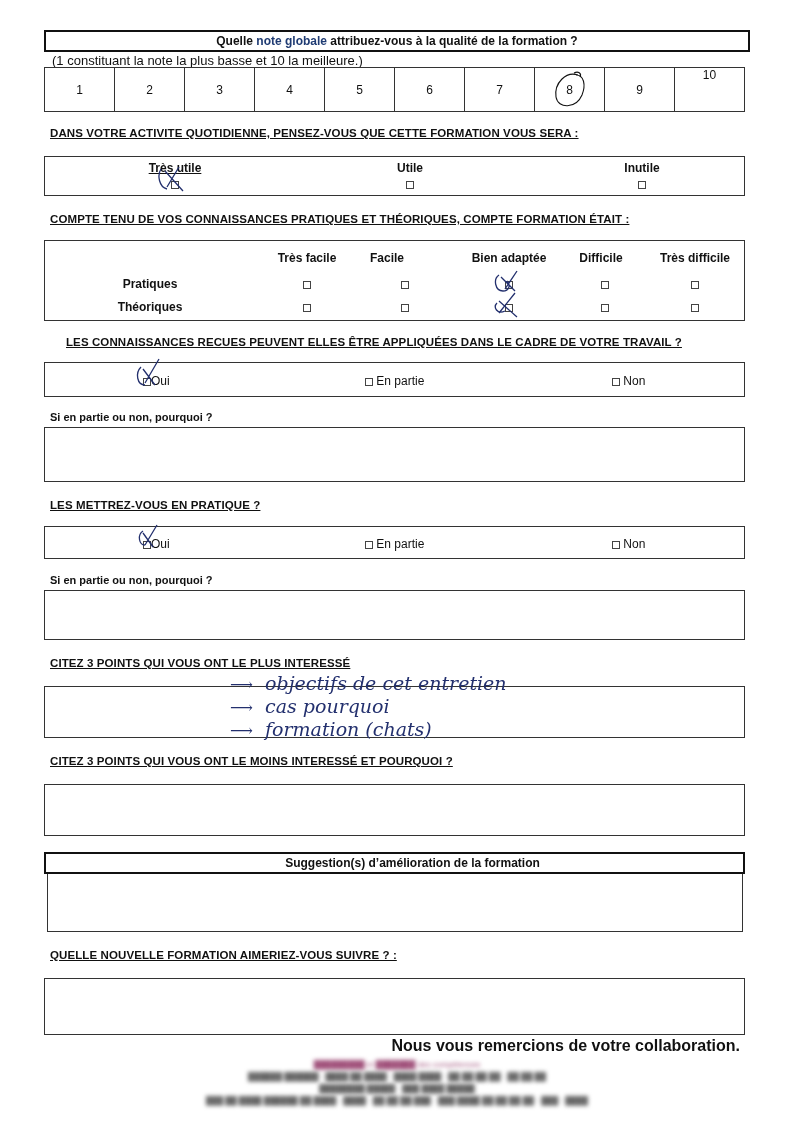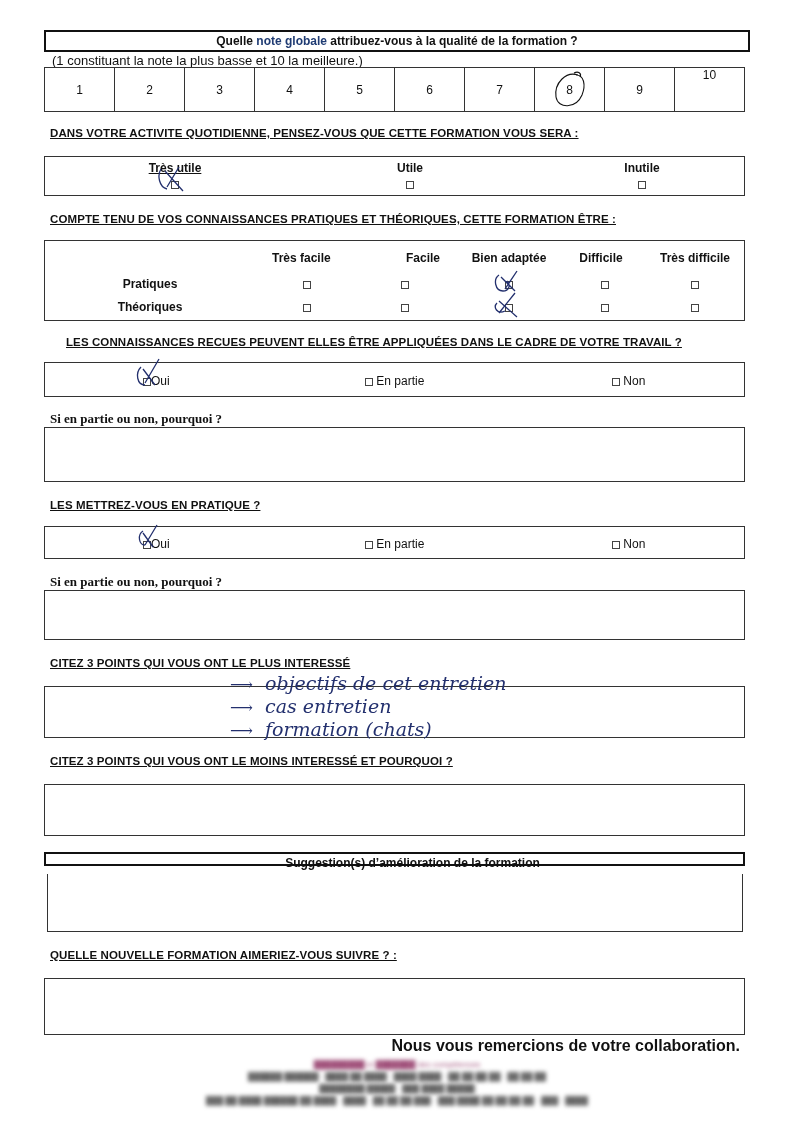--- a/index.html
+++ b/index.html
@@ -4,21 +4,21 @@
 <style>
   html, body { margin:0; padding:0; background:#ffffff; }
   body { width:794px; height:1122px; position:relative; overflow:hidden;
          font-family:"Liberation Sans", sans-serif; color:#111; }
   .abs { position:absolute; }
   .bold { font-weight:bold; }
   .box { position:absolute; border:1px solid #333; box-sizing:border-box; background:#fff; }
   .heavy { border:2px solid #111; }
   .sec-title { position:absolute; left:50px; font-size:11.5px; font-weight:bold;
                text-decoration:underline; letter-spacing:0.1px; white-space:nowrap; }
-  .sub-title { position:absolute; left:50px; font-size:13px; font-weight:bold; white-space:nowrap;font-family:Liberation Serif, serif; }
+  .sub-title { position:absolute; left:50px; font-size:11px; font-weight:bold; white-space:nowrap; }
   .cb { display:inline-block; width:8px; height:8px; border:1px solid #444; box-sizing:border-box; vertical-align:middle; background:#fff; }
   .center { text-align:center; }
   .hw { position:absolute; font-family:"DejaVu Serif", serif; font-style:italic; color:#23306e; font-size:19px; white-space:nowrap; }
   .blur { filter:blur(2.3px); color:#666; font-size:8px; white-space:nowrap; }
 </style>
 </head>
 <body>
 
 <div class="box heavy" style="left:44px;top:30px;width:706px;height:22px;">
   <div class="center bold" style="font-size:12px;line-height:19px;border-radius:6px;">
@@ -78,24 +78,24 @@
   <div class="abs center" style="left:305px;top:4px;width:120px;">
     <div class="bold" style="font-size:12px;">Utile</div>
     <div style="height:14px;"><span class="cb"></span></div>
   </div>
   <div class="abs center" style="left:537px;top:4px;width:120px;">
     <div class="bold" style="font-size:12px;">Inutile</div>
     <div style="height:14px;"><span class="cb"></span></div>
   </div>
 </div>
 
-<div class="sec-title" style="top:213px;">COMPTE TENU DE VOS CONNAISSANCES PRATIQUES ET THÉORIQUES, CETTE FORMATION ÊTRE :</div>
+<div class="sec-title" style="top:213px;">COMPTE TENU DE VOS CONNAISSANCES PRATIQUES ET THÉORIQUES, COMPTE FORMATION ÉTAIT :</div>
 <div class="box" style="left:44px;top:240px;width:701px;height:81px;">
-  <div class="abs bold" style="left:227px;top:10px;width:70px;font-size:12px;">Très facile</div>
-  <div class="abs bold" style="left:325px;top:10px;width:70px;font-size:12px;text-align:right;">Facile</div>
+  <div class="abs bold" style="left:227px;top:10px;width:70px;font-size:12px;text-align:center;">Très facile</div>
+  <div class="abs bold" style="left:325px;top:10px;width:70px;font-size:12px;text-align:left;">Facile</div>
   <div class="abs bold" style="left:414px;top:10px;width:100px;font-size:12px;text-align:center;">Bien adaptée</div>
   <div class="abs bold" style="left:521px;top:10px;width:70px;font-size:12px;text-align:center;">Difficile</div>
   <div class="abs bold" style="left:605px;top:10px;width:90px;font-size:12px;text-align:center;">Très difficile</div>
 
   <div class="abs bold" style="left:60px;top:36px;width:90px;font-size:12px;text-align:center;">Pratiques</div>
   <div class="abs bold" style="left:60px;top:59px;width:90px;font-size:12px;text-align:center;">Théoriques</div>
 
   <span class="cb abs" style="left:258px;top:40px"></span>
   <span class="cb abs" style="left:356px;top:40px"></span>
   <span class="cb abs" style="left:460px;top:40px"></span>
@@ -152,32 +152,32 @@
 <div class="box" style="left:44px;top:590px;width:701px;height:50px;">
   <div></div>
 </div>
 
 <div class="sec-title" style="top:657px;">CITEZ 3 POINTS QUI VOUS ONT LE PLUS INTERESSÉ</div>
 <div class="box" style="left:44px;top:686px;width:701px;height:52px;"></div>
 <div class="hw" style="left:230px;top:672px;">
   <span style="font-style:normal;font-size:16px;">⟶</span>&nbsp;&nbsp;<span>objectifs de cet entretien</span>
 </div>
 <div class="hw" style="left:230px;top:695px;">
-  <span style="font-style:normal;font-size:16px;">⟶</span>&nbsp;&nbsp;<span>cas entretien</span>
+  <span style="font-style:normal;font-size:16px;">⟶</span>&nbsp;&nbsp;<span>cas pourquoi</span>
 </div>
 <div class="hw" style="left:230px;top:718px;">
   <span style="font-style:normal;font-size:16px;">⟶</span>&nbsp;&nbsp;<span>formation (chats)</span>
 </div>
 
 <div class="sec-title" style="top:755px;">CITEZ 3 POINTS QUI VOUS ONT LE MOINS INTERESSÉ ET POURQUOI ?</div>
 <div class="box" style="left:44px;top:784px;width:701px;height:52px;">
   <div></div>
 </div>
 
-<div class="box heavy" style="left:44px;top:852px;width:701px;height:14px;padding-left:36px;">
+<div class="box heavy" style="left:44px;top:852px;width:701px;height:22px;padding-left:36px;">
   <div class="center bold" style="font-size:12px;line-height:19px;">Suggestion(s) d’amélioration de la formation</div>
 </div>
 <div class="box" style="left:47px;top:874px;width:696px;height:58px;border-top:none;">
   <div></div>
 </div>
 
 <div class="sec-title" style="top:949px;">QUELLE NOUVELLE FORMATION AIMERIEZ-VOUS SUIVRE ? :</div>
 <div class="box" style="left:44px;top:978px;width:701px;height:57px;">
   <div></div>
 </div>

